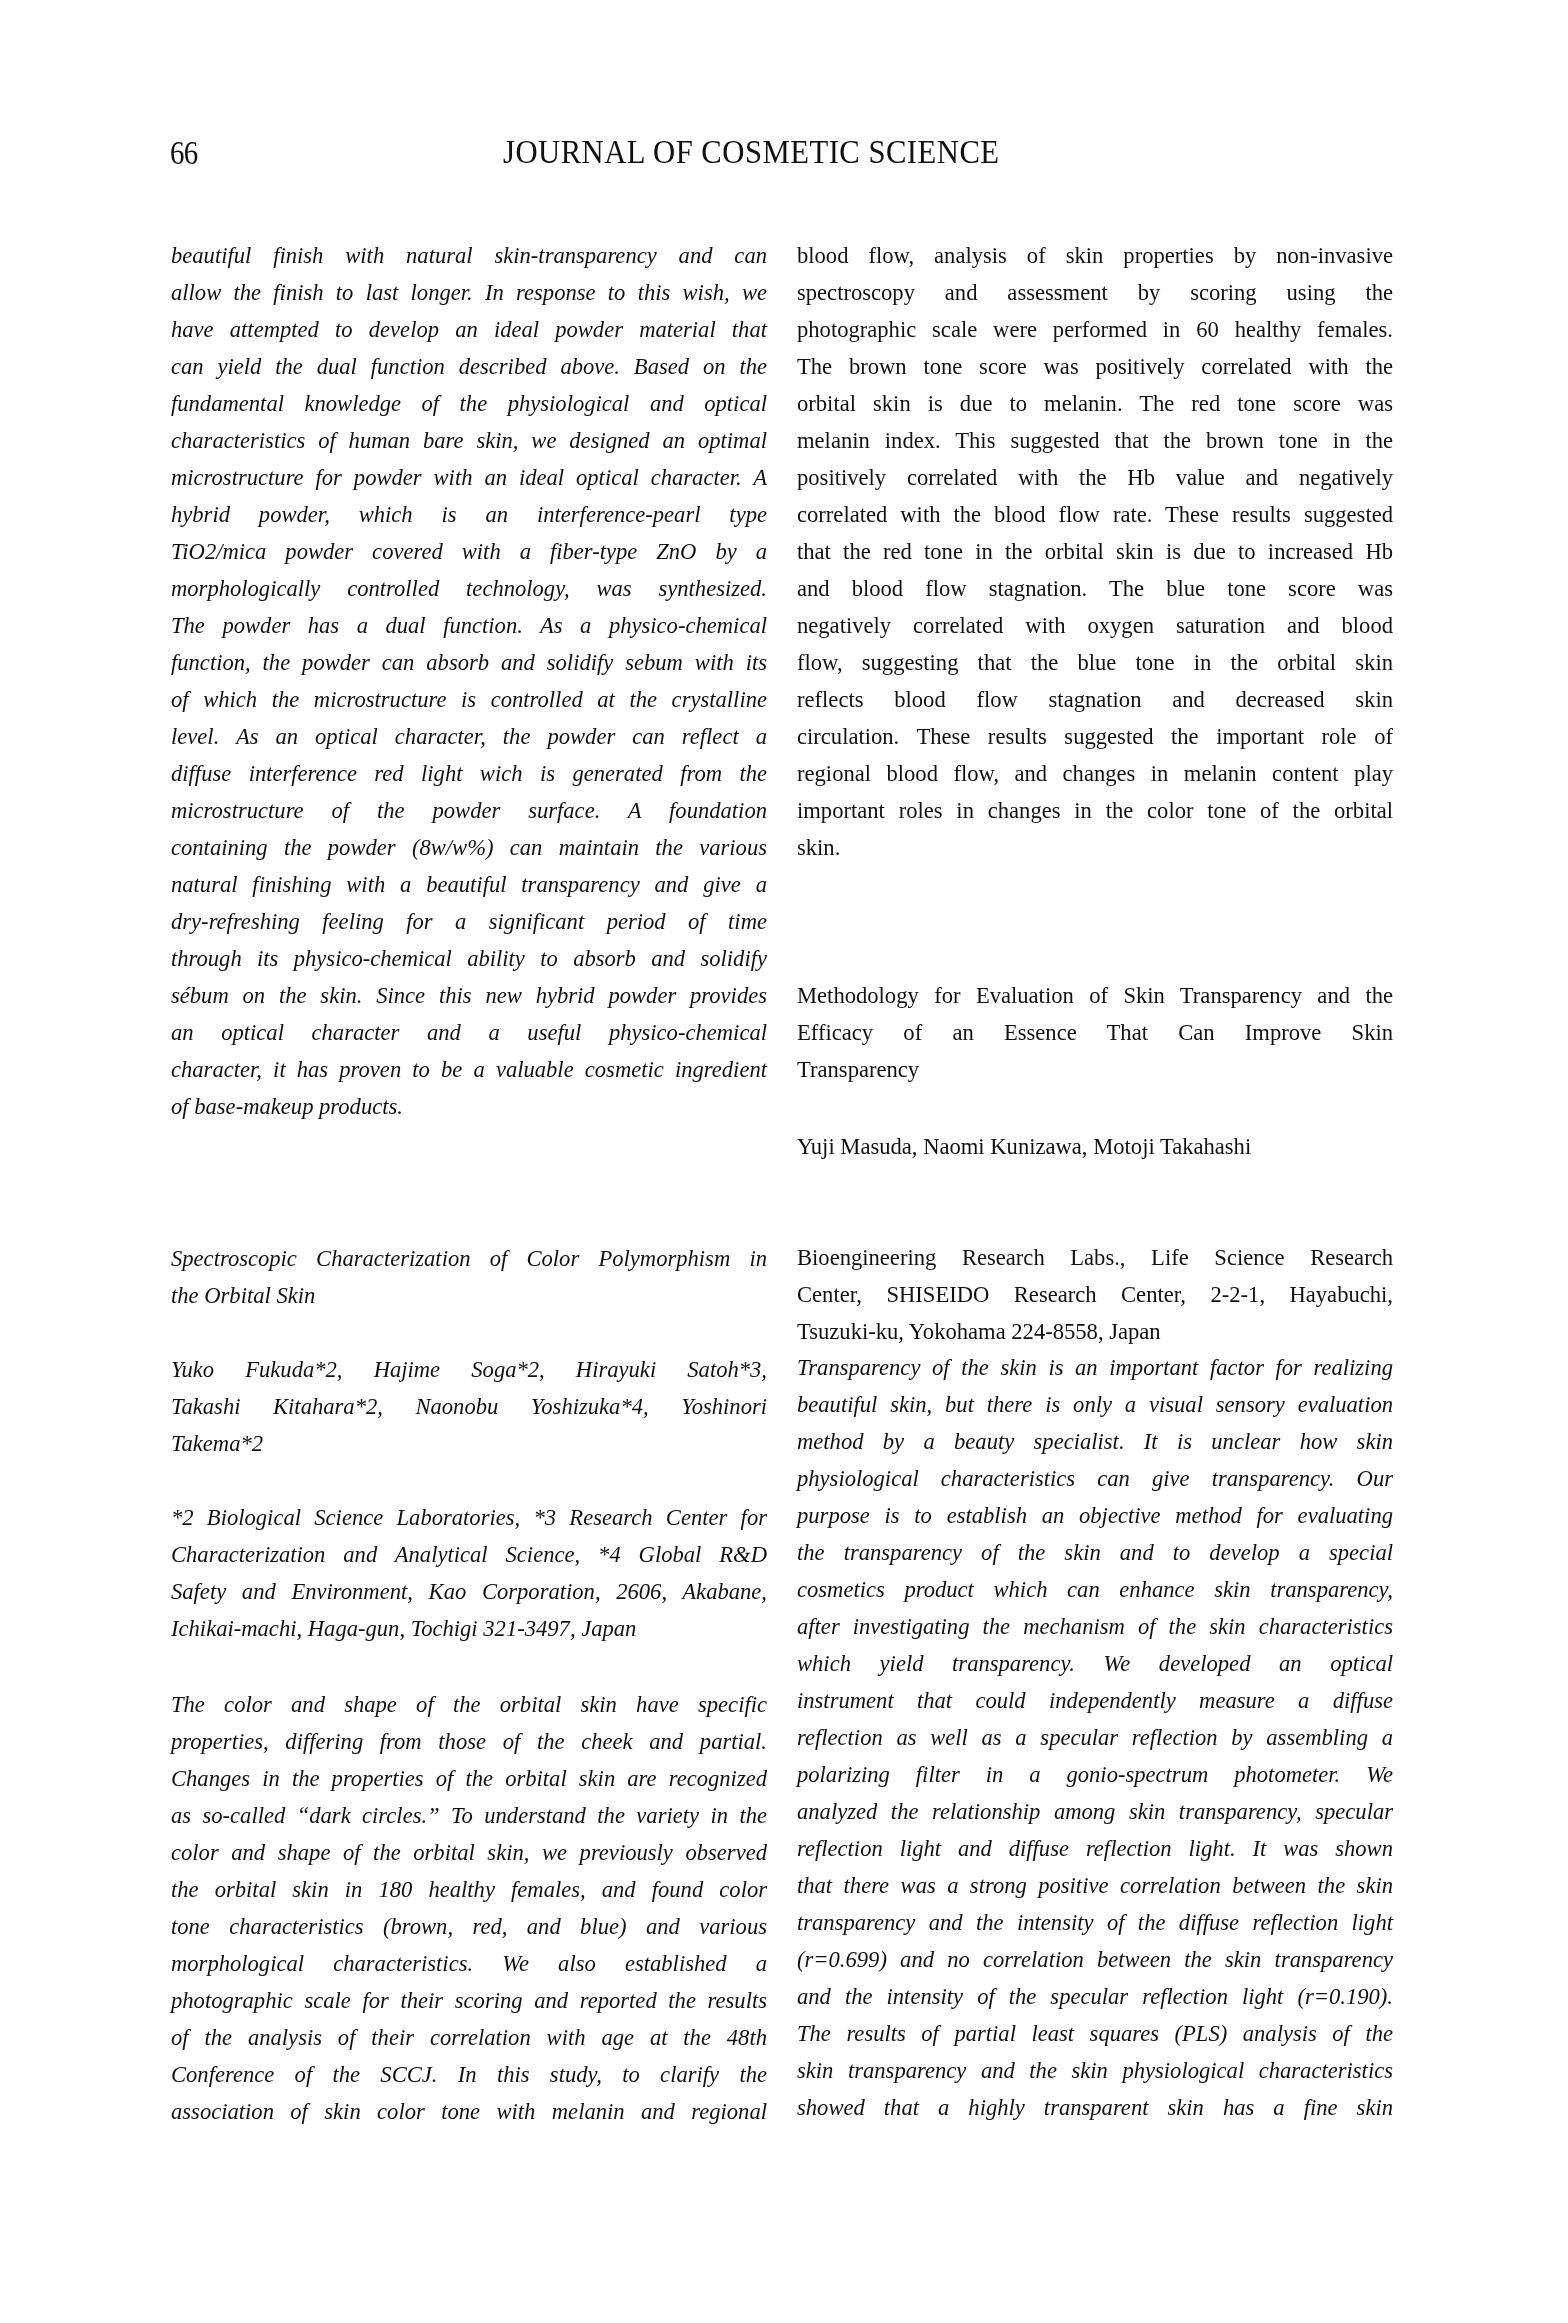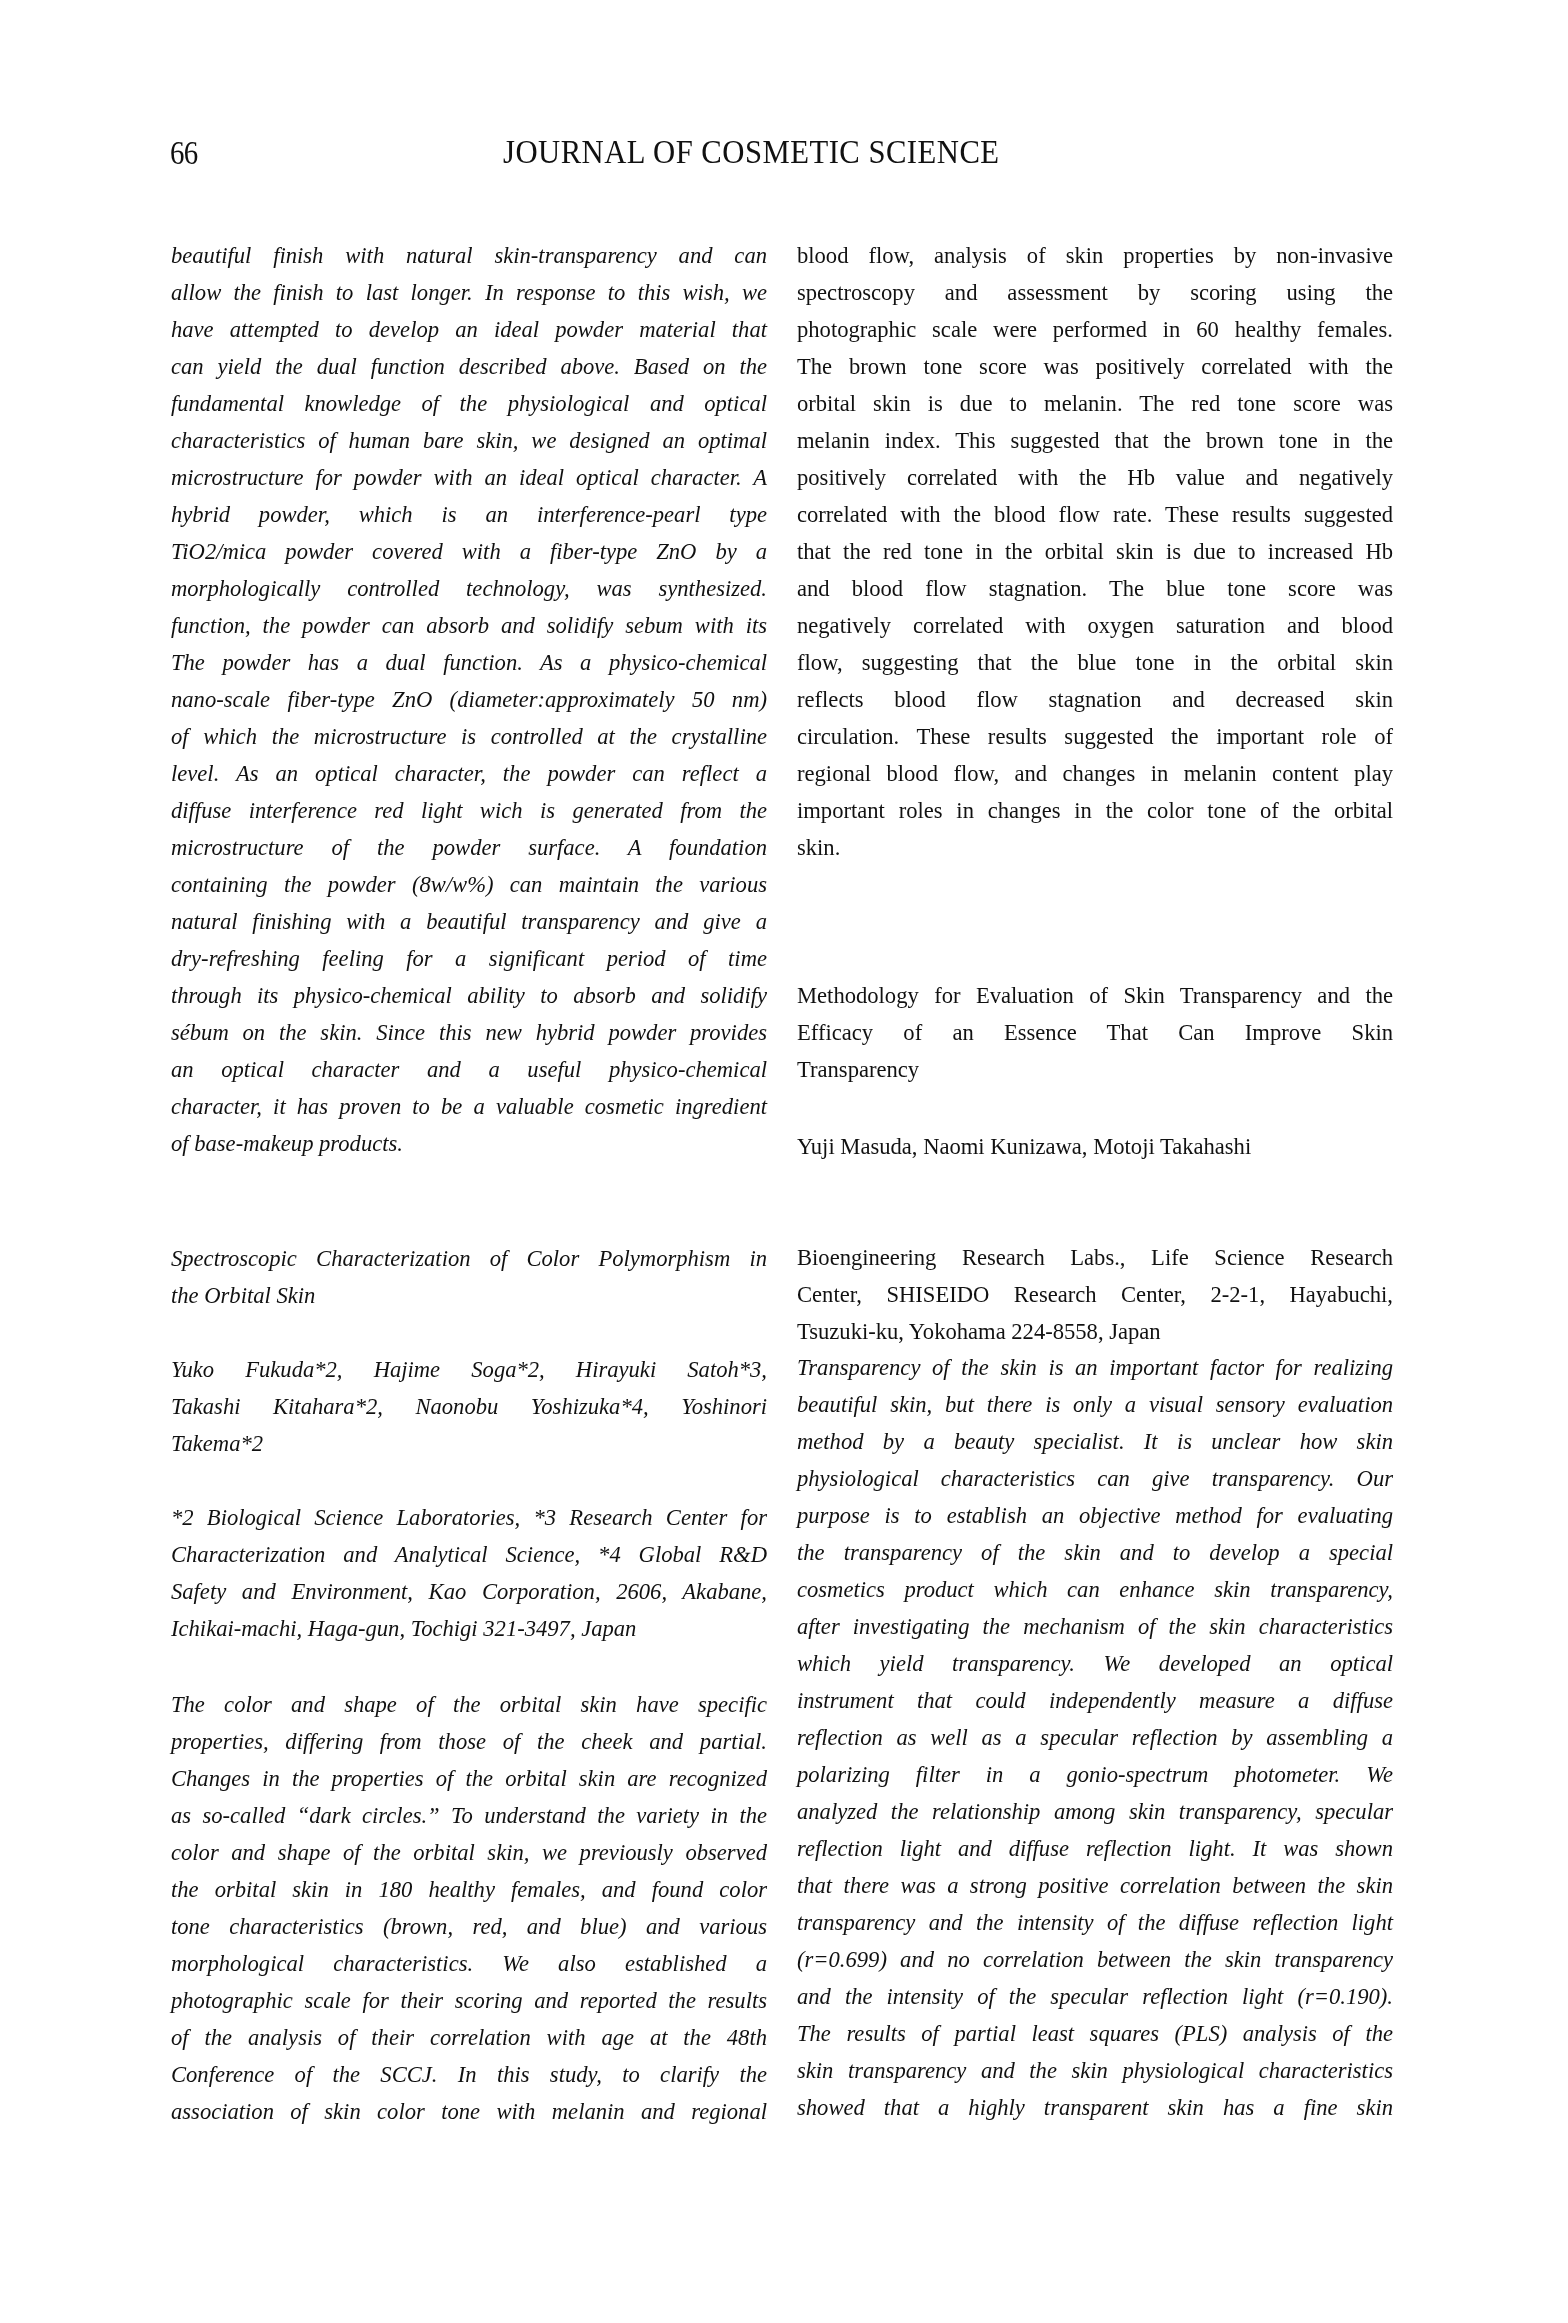--- a/index.html
+++ b/index.html
@@ -39,23 +39,22 @@
     <span class="line">beautiful finish with natural skin-transparency and can</span>
     <span class="line">allow the finish to last longer. In response to this wish, we</span>
     <span class="line">have attempted to develop an ideal powder material that</span>
     <span class="line">can yield the dual function described above. Based on the</span>
     <span class="line">fundamental knowledge of the physiological and optical</span>
     <span class="line">characteristics of human bare skin, we designed an optimal</span>
     <span class="line">microstructure for powder with an ideal optical character. A</span>
     <span class="line">hybrid powder, which is an interference-pearl type</span>
     <span class="line">TiO2/mica powder covered with a fiber-type ZnO by a</span>
     <span class="line">morphologically controlled technology, was synthesized.</span>
+    <span class="line">The powder has a dual function. As a physico-chemical</span>
     <span class="line">function, the powder can absorb and solidify sebum with its</span>
-    <span class="line">The powder has a dual function. As a physico-chemical</span>
-    <span class="line">nano-scale fiber-type ZnO (diameter:approximately 50 nm)</span>
     <span class="line">of which the microstructure is controlled at the crystalline</span>
     <span class="line">level. As an optical character, the powder can reflect a</span>
     <span class="line">diffuse interference red light wich is generated from the</span>
     <span class="line">microstructure of the powder surface. A foundation</span>
     <span class="line">containing the powder (8w/w%) can maintain the various</span>
     <span class="line">natural finishing with a beautiful transparency and give a</span>
     <span class="line">dry-refreshing feeling for a significant period of time</span>
     <span class="line">through its physico-chemical ability to absorb and solidify</span>
     <span class="line">sébum on the skin. Since this new hybrid powder provides</span>
     <span class="line">an optical character and a useful physico-chemical</span>

